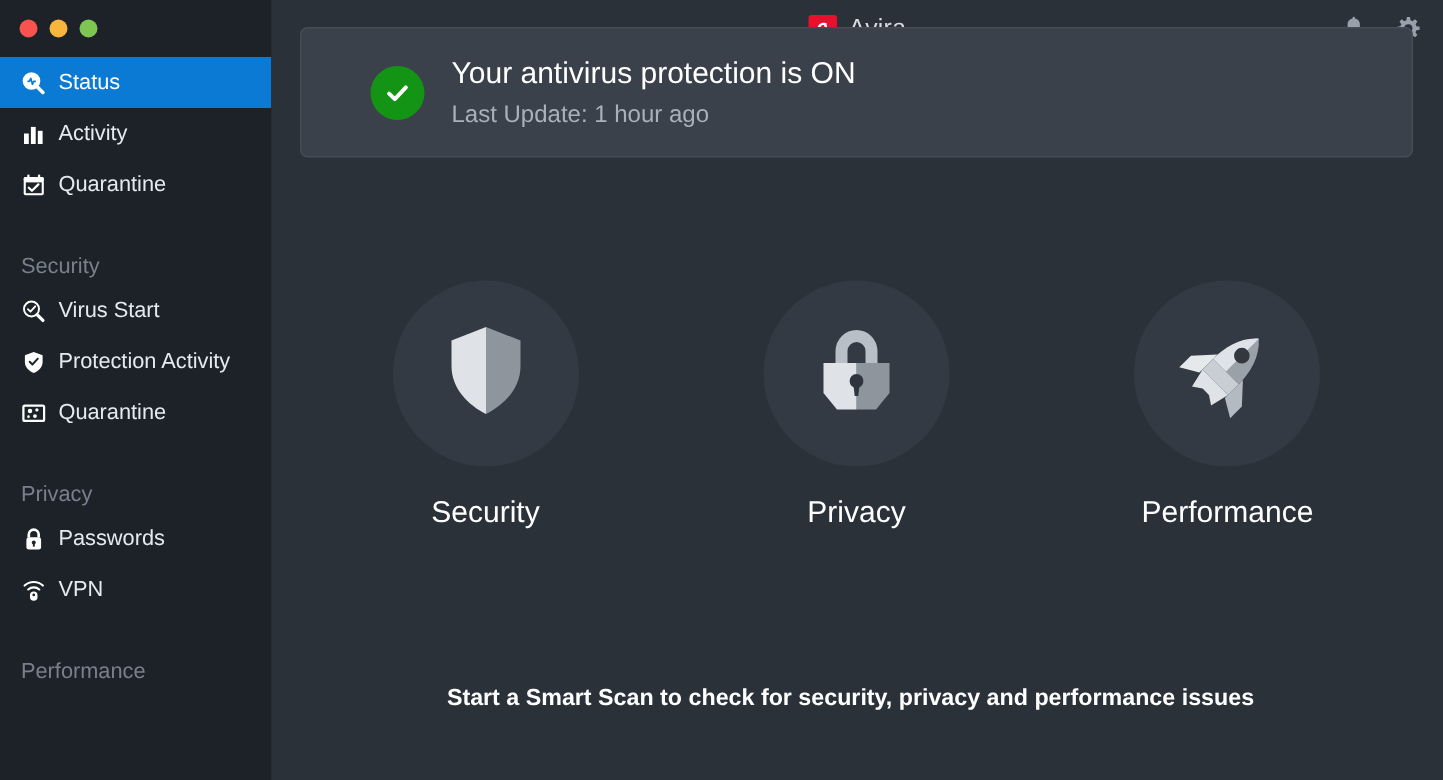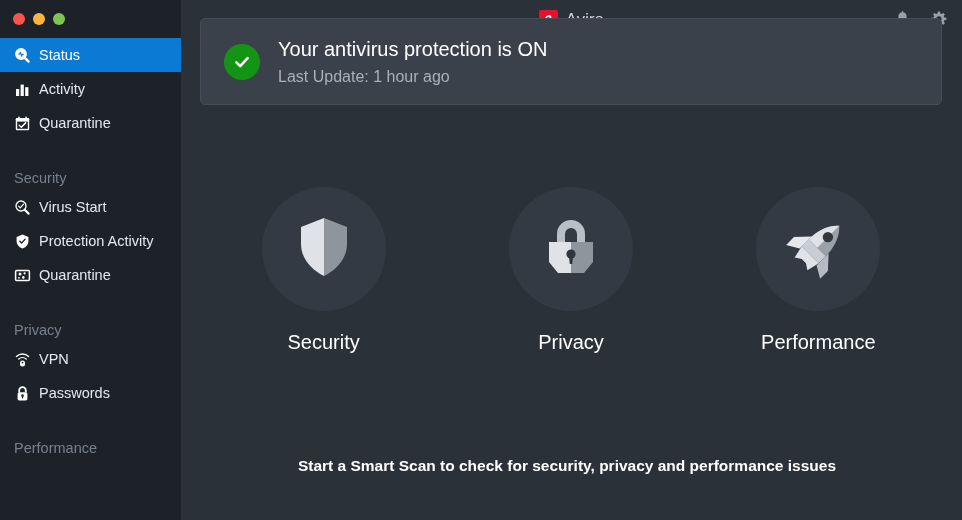--- a/index.html
+++ b/index.html
@@ -133,21 +133,21 @@
     left: 19px;
     top: 18px;
     width: 742px;
     height: 87px;
     background: #3b414b;
     border: 1px solid #474d57;
     border-radius: 5px;
     display: flex;
     align-items: center;
     box-sizing: border-box;
-    padding-left: 23px;
+    padding-left: 46px;
   }
   .check-circle {
     width: 36px;
     height: 36px;
     border-radius: 50%;
     background: #149414;
     flex: 0 0 36px;
     display: flex;
     align-items: center;
     justify-content: center;
@@ -290,39 +290,39 @@
         </svg>
       </span>
       <span class="lbl">Quarantine</span>
     </div>
 
     <div class="nav-section">Privacy</div>
 
     <div class="nav-item">
       <span class="ico">
         <svg width="17" height="17" viewBox="0 0 17 17">
+          <path d="M5.2 7.4 L5.2 5.4 A3.3 3.3 0 0 1 11.8 5.4 L11.8 7.4" fill="none" stroke="#ffffff" stroke-width="1.8"></path>
+          <rect x="3.6" y="7.2" width="9.8" height="8.2" rx="1.6" fill="#ffffff"></rect>
+          <circle cx="8.5" cy="10.6" r="1.3" fill="#1d2229"></circle>
+          <rect x="7.9" y="10.8" width="1.3" height="2.6" fill="#1d2229"></rect>
+        </svg>
+      </span>
+      <span class="lbl">Passwords</span>
+    </div>
+
+    <div class="nav-item">
+      <span class="ico">
+        <svg width="17" height="17" viewBox="0 0 17 17">
           <path d="M2.4 5.4 A9 9 0 0 1 14.6 5.4" fill="none" stroke="#ffffff" stroke-width="1.4" stroke-linecap="round"></path>
           <path d="M4.8 8 A5.6 5.6 0 0 1 12.2 8" fill="none" stroke="#ffffff" stroke-width="1.4" stroke-linecap="round"></path>
           <rect x="6" y="9.4" width="5" height="6.1" rx="2.5" fill="#ffffff"></rect>
           <circle cx="8.5" cy="11.6" r=".9" fill="#1d2229"></circle>
         </svg>
       </span>
       <span class="lbl">VPN</span>
-    </div>
-
-    <div class="nav-item">
-      <span class="ico">
-        <svg width="17" height="17" viewBox="0 0 17 17">
-          <path d="M5.2 7.4 L5.2 5.4 A3.3 3.3 0 0 1 11.8 5.4 L11.8 7.4" fill="none" stroke="#ffffff" stroke-width="1.8"></path>
-          <rect x="3.6" y="7.2" width="9.8" height="8.2" rx="1.6" fill="#ffffff"></rect>
-          <circle cx="8.5" cy="10.6" r="1.3" fill="#1d2229"></circle>
-          <rect x="7.9" y="10.8" width="1.3" height="2.6" fill="#1d2229"></rect>
-        </svg>
-      </span>
-      <span class="lbl">Passwords</span>
     </div>
 
 
     <div class="nav-section">Performance</div>
 
   </div>
 
   <div class="main">
 
     <div class="topbar">

